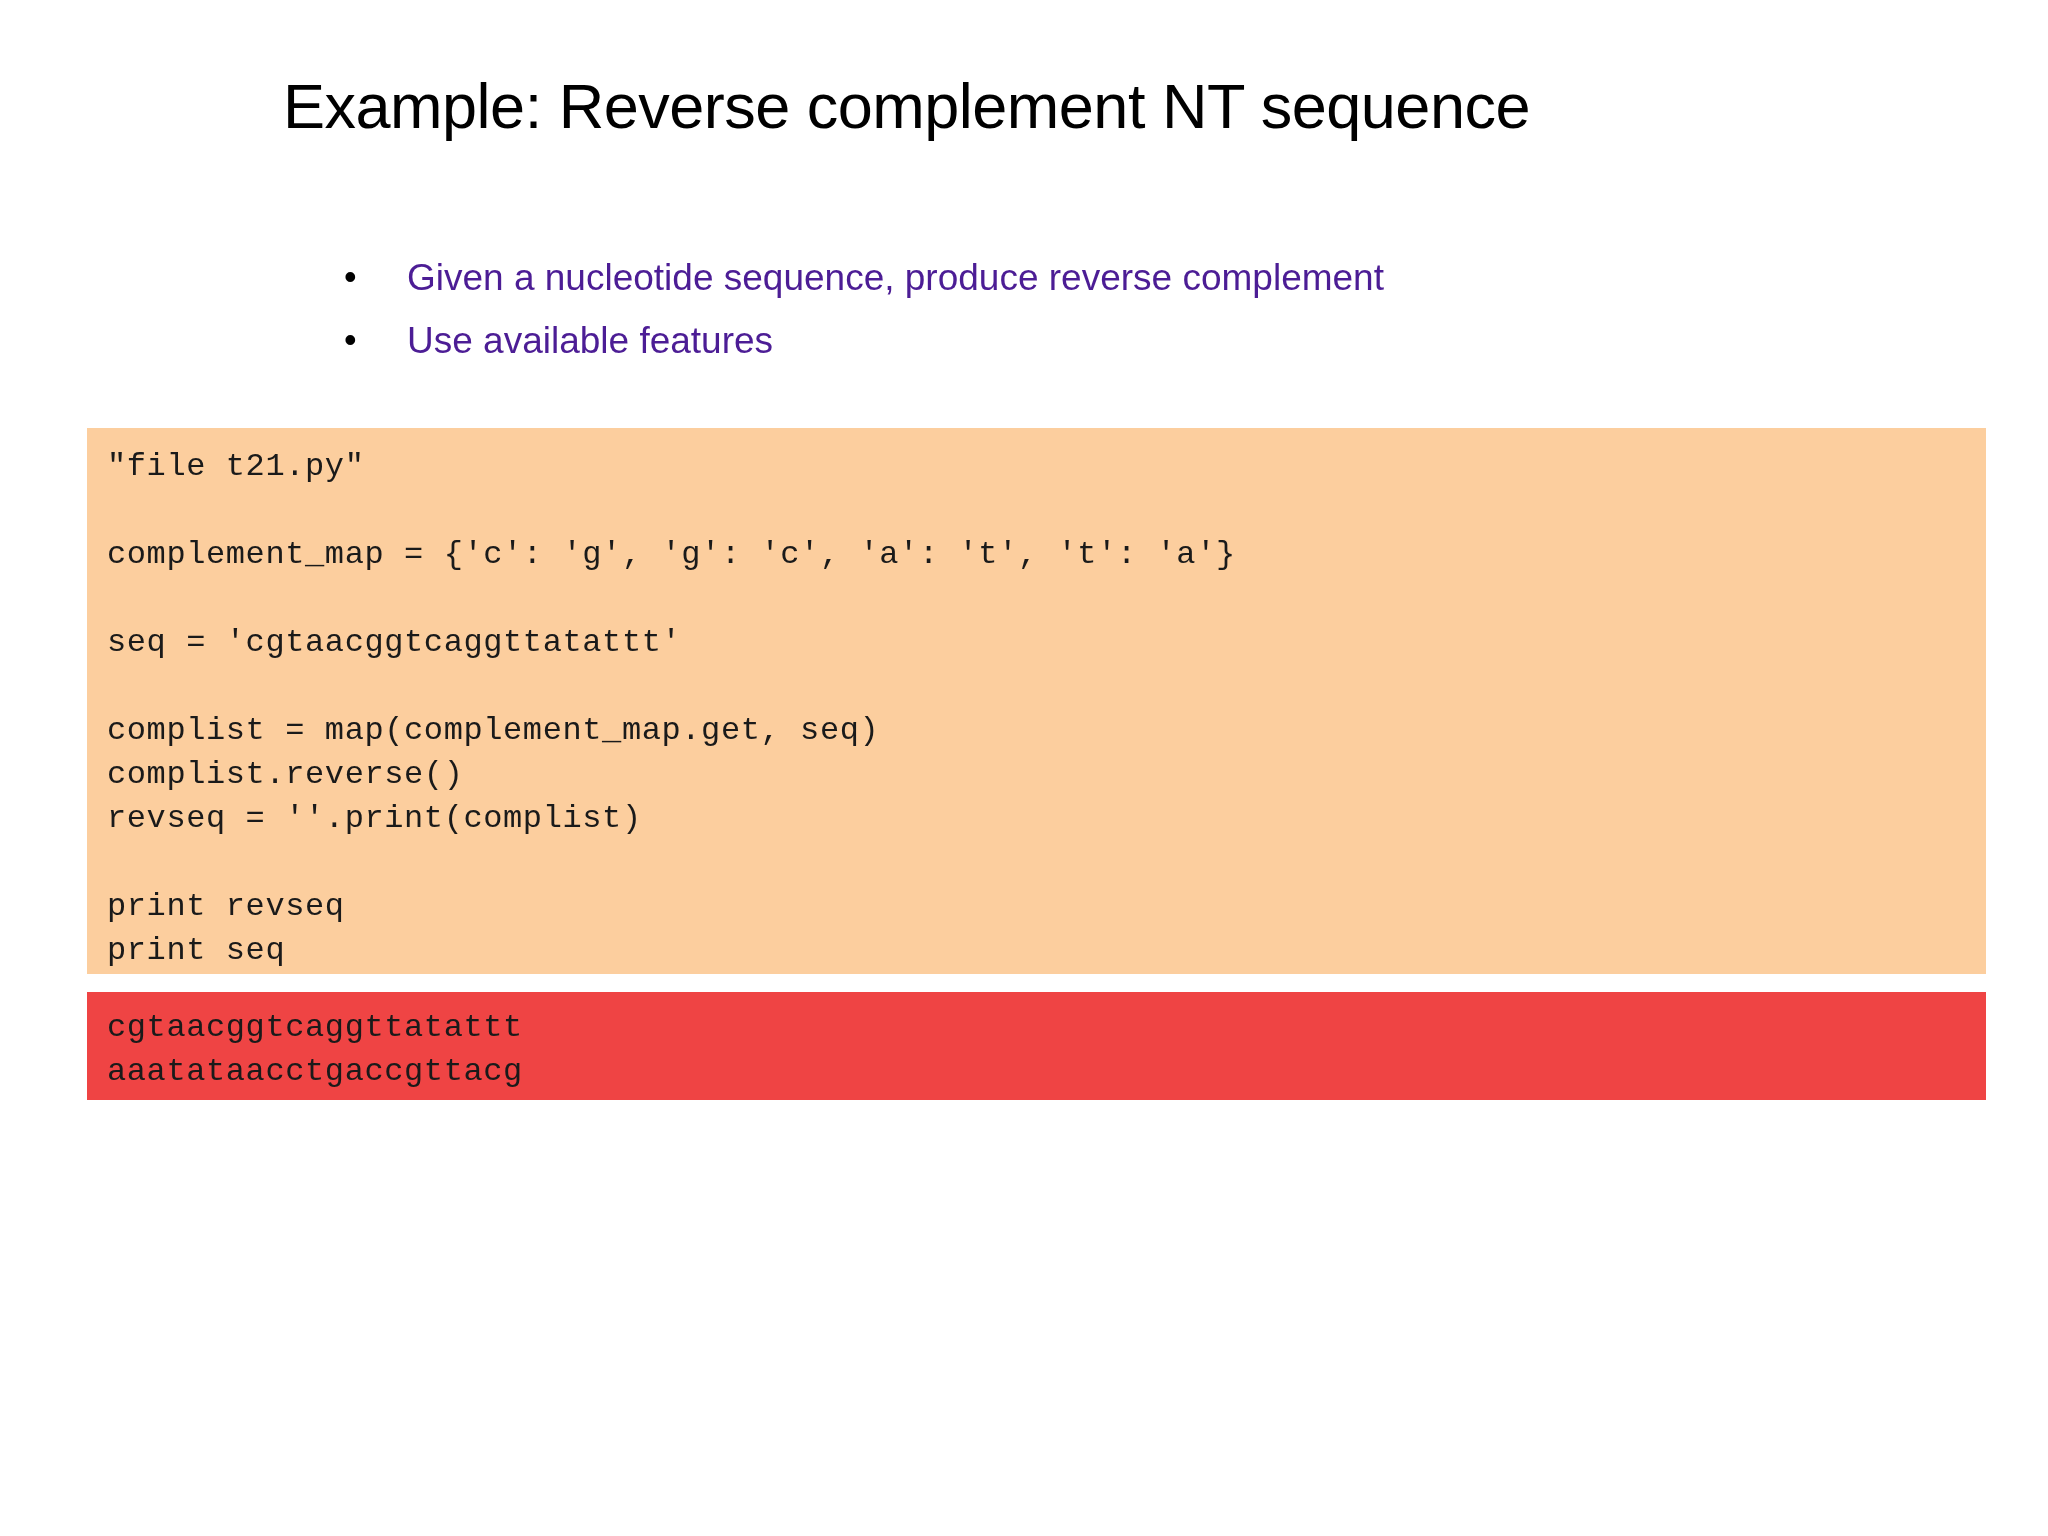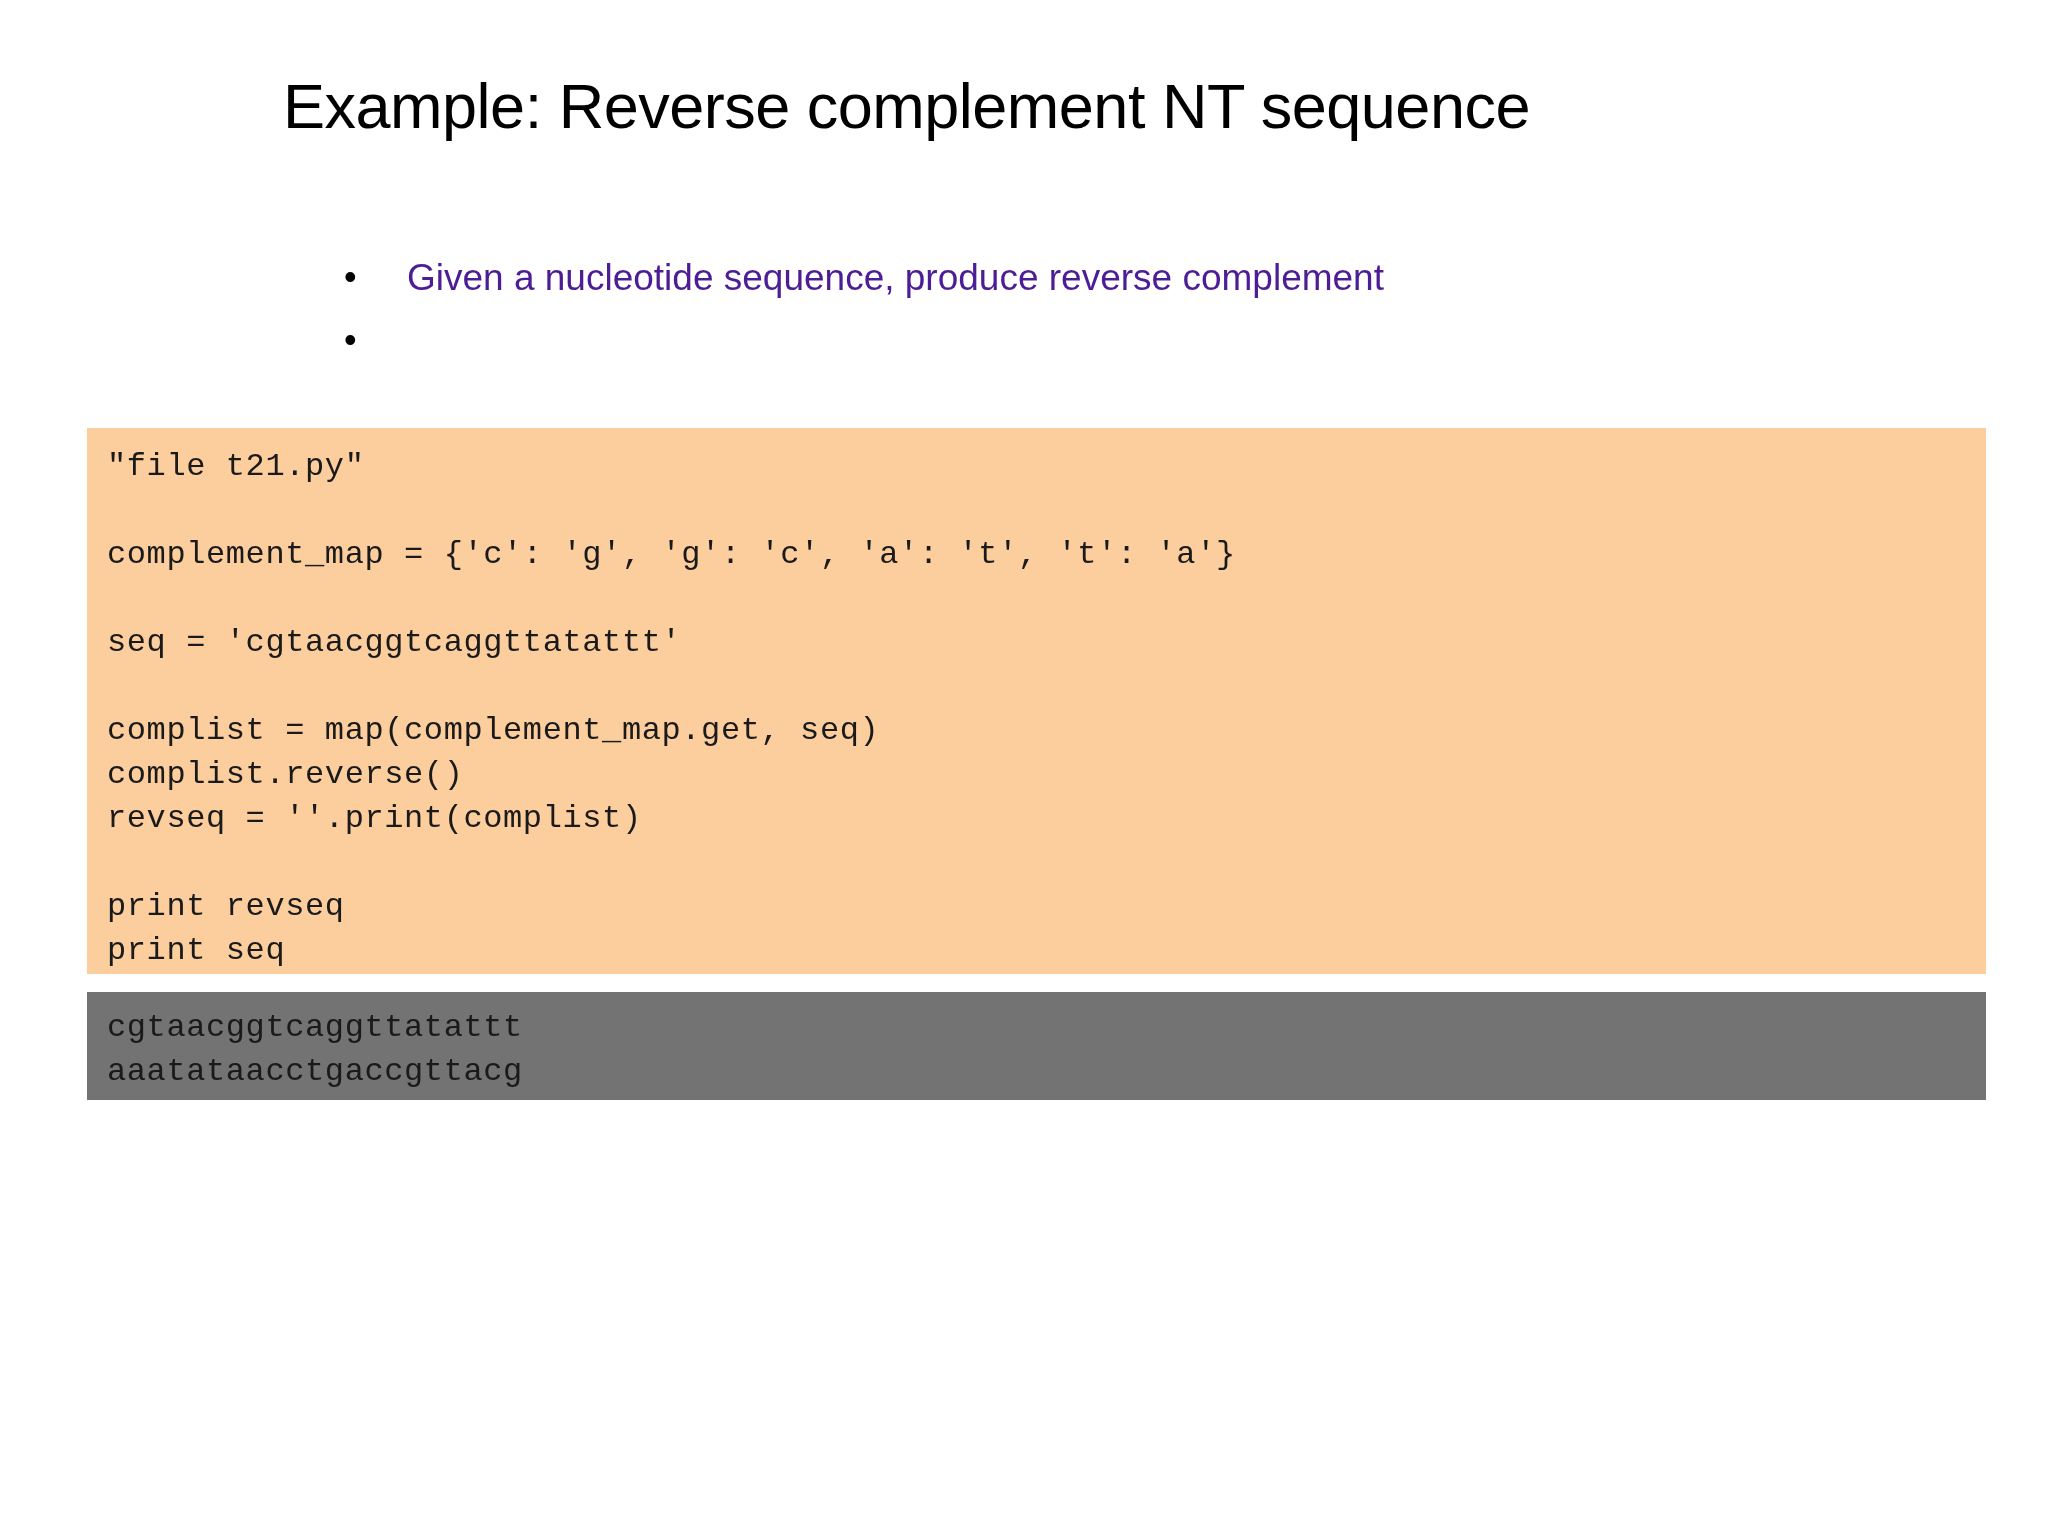--- a/index.html
+++ b/index.html
@@ -89,21 +89,21 @@
   }
 
   
   .output-block {
     position: absolute;
     left: 87px;
     top: 992px;
     width: 1899px;
     height: 108px;
     box-sizing: border-box;
-    background: #737373;
+    background: #ef4444;
     padding: 14px 0 0 20px;
   }
   .output-line {
     font-family: "Liberation Mono", "DejaVu Sans Mono", monospace;
     font-size: 32px;
     line-height: 44px;
     color: #1a1a1a;
     white-space: pre;
     letter-spacing: 0.6px;
     height: 44px;
@@ -116,20 +116,21 @@
 
 <div class="bullet-list">
 
   <div class="bullet-row">
     <span class="bullet-marker">•</span>
     <span class="bullet-text">Given a nucleotide sequence, produce reverse complement</span>
   </div>
 
   <div class="bullet-row">
     <span class="bullet-marker">•</span>
+    <span class="bullet-text">Use available features</span>
   </div>
 
 </div>
 
 <div class="code-block">
   <div class="code-line">"file t21.py"</div>
   <div class="code-line blank"></div>
   <div class="code-line">complement_map = {'c': 'g', 'g': 'c', 'a': 't', 't': 'a'}</div>
   <div class="code-line blank"></div>
   <div class="code-line">seq = 'cgtaacggtcaggttatattt'</div>

